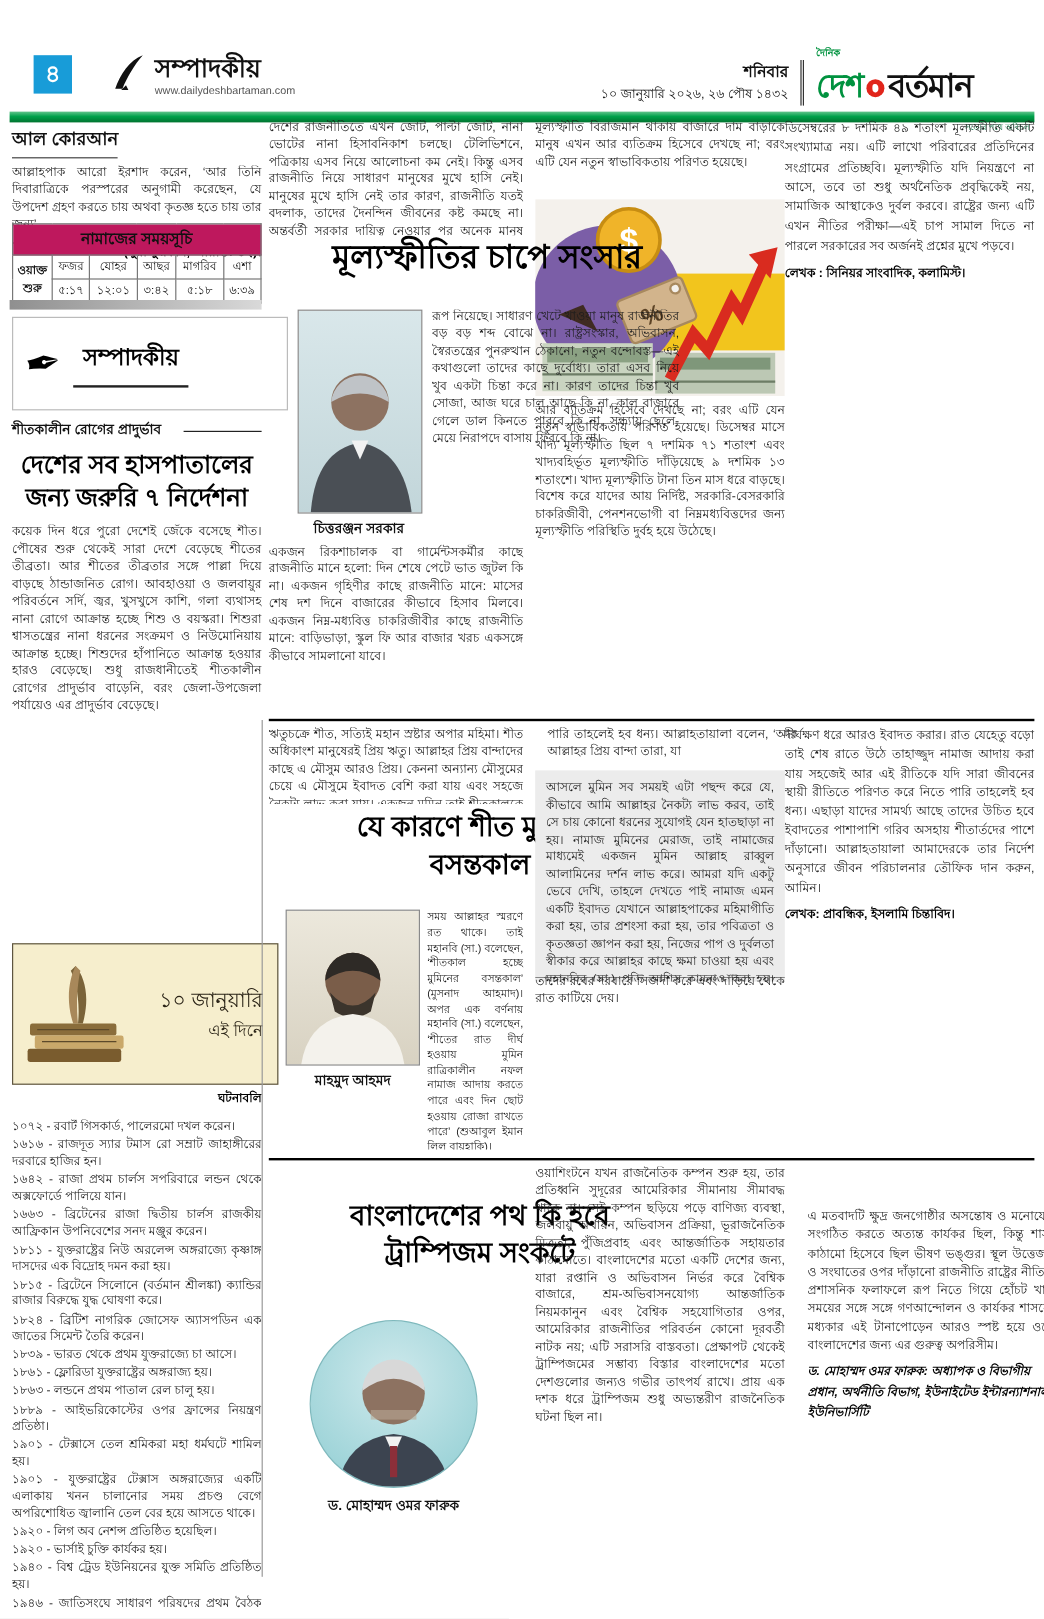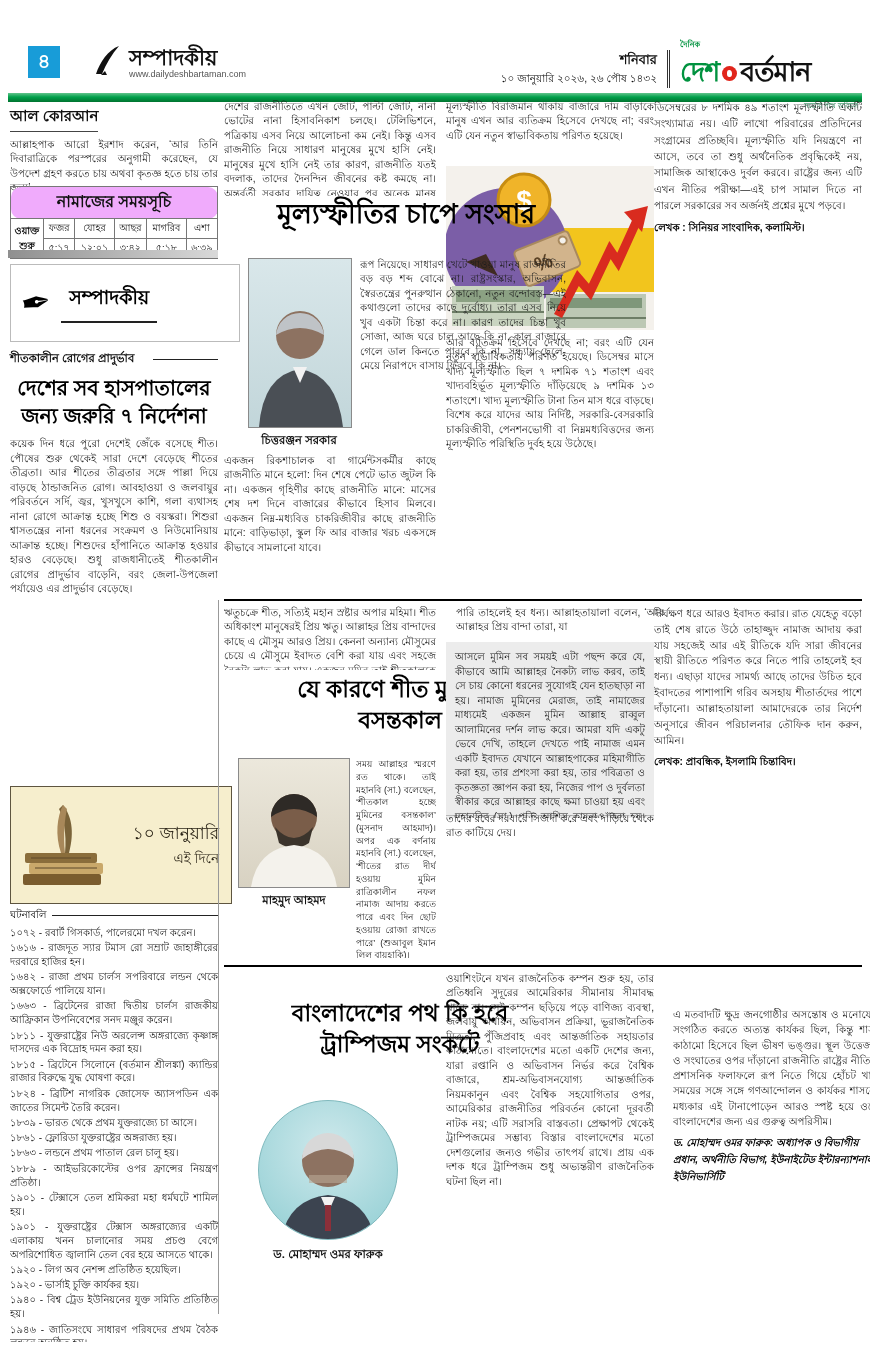--- a/index.html
+++ b/index.html
@@ -29,32 +29,32 @@
   .greenbar{left:8px;top:93px;width:854px;height:9px;
             background:linear-gradient(180deg,#63c48c 0%,#00a14b 45%,#00732f 100%);}
   .graybar{left:8px;top:250px;width:210px;height:8px;background:linear-gradient(90deg,#8f8f8f,#d9d9d9);}
   
   .lcol{left:10px;width:208px;}
   .qtitle{font-size:15px;font-weight:bold;color:#111;border-bottom:1px solid #444;display:inline-block;padding-bottom:2px;}
   .qref{display:flex;gap:4px;margin-top:6px;font-size:10.5px;font-weight:bold;}
   .qref .dash{flex:1;border-top:1.3px solid #333;}
   table.ptable{border-collapse:collapse;width:100%;}
   table.ptable th,table.ptable td{border:1px solid #777;font-size:9.6px;text-align:center;padding:2px 1px;color:#111;}
-  table.ptable th{background:#f0abfc;font-size:16px;border-radius:10px;}
+  table.ptable th{background:#be185d;font-size:13px;}
   .edbox{border:1px solid #bbb;background:#fff;display:flex;align-items:center;padding:6px 10px;gap:10px;}
   .penicon{font-size:36px;transform:rotate(-10deg);line-height:1;}
   .edbox .lbl{font-size:19px;font-weight:bold;border-bottom:2px solid #222;padding:0 8px 6px 8px;}
   .kicker{display:flex;align-items:center;gap:19px;font-size:11.5px;font-weight:bold;color:#111;}
   .kicker .dash{flex:1;border-top:1.6px solid #222;}
   .edhead{font-size:20.5px;font-weight:bold;line-height:1.35;text-align:center;color:#000;}
   .daybox{background:#f6eecd;border:1.2px solid #5e5540;display:flex;align-items:center;padding:6px;}
   .daybox .t{text-align:right;flex:1;padding-right:6px;}
   .daybox .t1{font-size:17px;color:#2b2417;}
   .daybox .t2{font-size:13.5px;color:#2b2417;}
-  .listhead{display:flex;align-items:center;gap:6px;font-size:10px;font-weight:normal;margin:5px 0 2px 0;}
+  .listhead{display:flex;align-items:flex-end;gap:6px;font-size:10px;font-weight:bold;margin:5px 0 2px 0;flex-direction:column;}
   .listhead .dash{flex:1;border-top:1.4px solid #222;}
   .histlist div{margin-bottom:1.5px;text-align:justify;}
   
   .rule{background:#000;height:1.6px;}
   .vrule{background:#999;width:1px;}
   .headline1{font-size:27px;font-weight:bold;text-align:center;color:#000;line-height:1.2;}
   .headline2{font-size:23px;font-weight:bold;text-align:center;color:#000;line-height:1.35;}
   .photo{border:1px solid #8a8a8a;background:linear-gradient(180deg,#d9e7ea,#c2d6da);display:flex;align-items:flex-end;justify-content:center;overflow:hidden;}
   .photo2{background:linear-gradient(180deg,#ece8dc,#d8d2c2);}
   .photo svg{display:block;}

